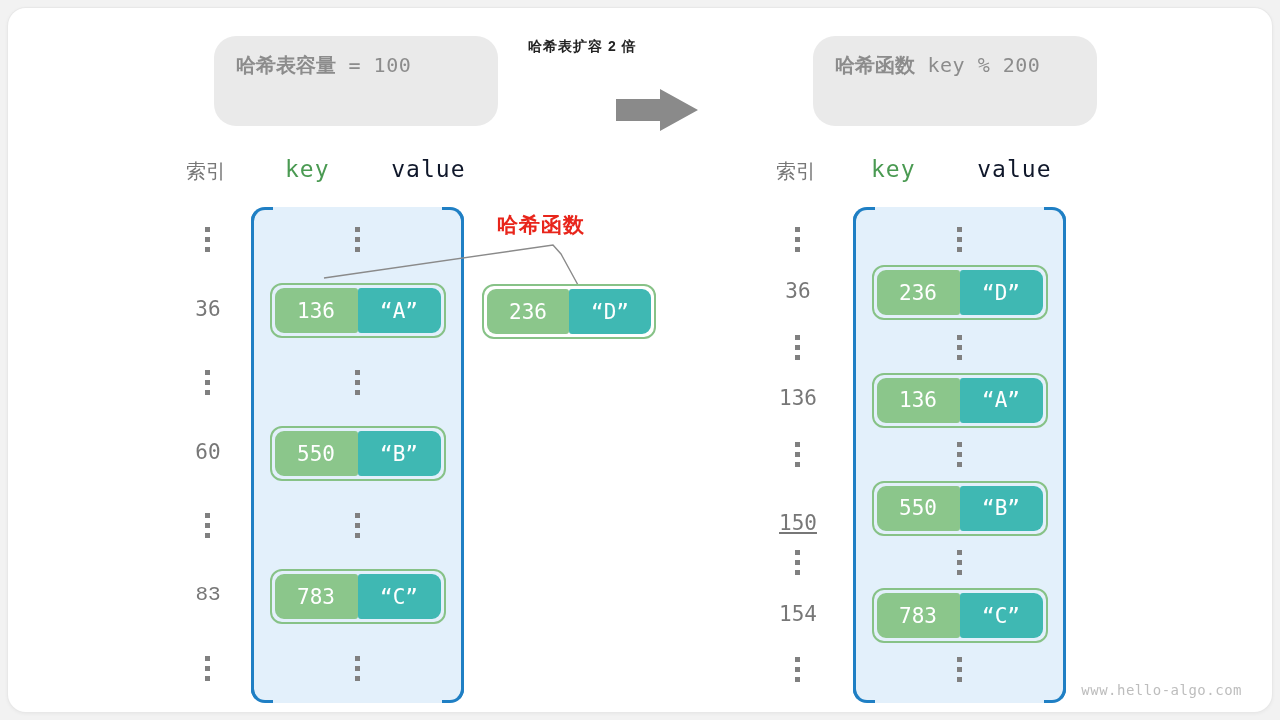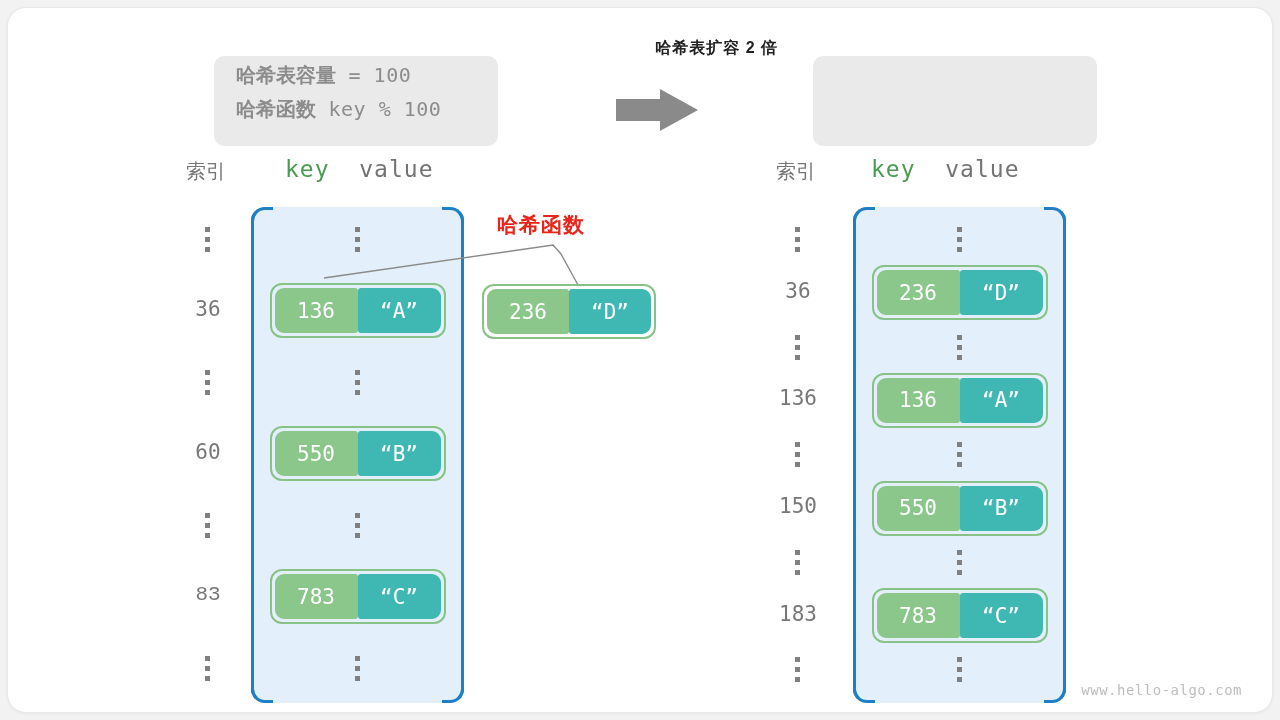--- a/index.html
+++ b/index.html
@@ -19,24 +19,23 @@
     width: 1264px; height: 704px;
     background: #ffffff;
     border-radius: 18px;
     box-shadow: 0 0 0 1px #e8e8e8, 0 1px 4px rgba(0,0,0,0.07);
   }
 
   
   .infobox {
     position: absolute;
     background: #eaeaea;
-    border-radius: 10px;
-    padding: 2px 22px 16px 22px;
-    box-sizing: border-box;
-    margin-top: 20px;
+    border-radius: 22px;
+    padding: 12px 22px 16px 22px;
+    box-sizing: border-box;
   }
   .infoline {
     font-family: "DejaVu Sans Mono", "Liberation Mono", monospace;
     font-size: 20px;
     color: #8c8c8c;
     letter-spacing: 0.5px;
     line-height: 34px;
     white-space: pre;
   }
   .infoline b {
@@ -44,22 +43,22 @@
     font-weight: bold;
     color: #8c8c8c;
     letter-spacing: 0px;
   }
 
   
   #caption {
     position: absolute;
     left: 520px; top: 30px;
     width: 250px;
-    text-align: right;
-    font-size: 16px;
+    text-align: left;
+    font-size: 14px;
     font-weight: bold;
     color: #222222;
     letter-spacing: 1px;
   }
   #arrow { position: absolute; left: 605px; top: 78px; }
 
   
   .hdr-index {
     position: absolute;
     font-size: 20px;
@@ -69,21 +68,21 @@
     width: 80px;
   }
   .hdr-kv {
     position: absolute;
     font-family: "DejaVu Sans Mono", "Liberation Mono", monospace;
     font-size: 23px;
     letter-spacing: 1px;
     white-space: pre;
   }
   .kw-key { color: #4a9a52; }
-  .kw-val { color: #737373; }
+  .kw-val { color: #0f172a; margin-left: 32px; }
 
   
   .tablebox {
     position: absolute;
     background: #e3f0fb;
     border-left: 3px solid #1f7fc4;
     border-right: 3px solid #1f7fc4;
     border-top: 3px solid transparent;
     border-bottom: 3px solid transparent;
     border-radius: 14px;
@@ -173,29 +172,29 @@
   }
 </style>
 </head>
 <body>
 
 <div id="stage">
   <div id="card">
 
     <div class="infobox" style="left:206px; top:28px; width:284px; height:90px;">
       <div class="infoline"><b>哈希表容量</b><span> = 100</span></div>
-      <div class="infoline"><b>哈希函数</b><span> key % 100</span></div>
     </div>
 
     <div id="caption">哈希表扩容 2 倍</div>
     <svg id="arrow" width="90" height="48" viewBox="0 0 90 48">
       <path d="M3 13 L47 13 L47 3 L85 24 L47 45 L47 35 L3 35 Z" fill="#8a8a8a"></path>
     </svg>
 
     <div class="infobox" style="left:805px; top:28px; width:284px; height:90px;">
+      <div class="infoline"><b>哈希函数</b><span> key % 200</span></div>
     </div>
 
     <div class="hdr-index" style="left:158px; top:150px;">索引</div>
     <div class="hdr-kv" style="left:277px; top:148px;"><span class="kw-key">key</span><span>  </span><span class="kw-val">value</span></div>
 
     <div class="hdr-index" style="left:748px; top:150px;">索引</div>
     <div class="hdr-kv" style="left:863px; top:148px;"><span class="kw-key">key</span><span>  </span><span class="kw-val">value</span></div>
 
     <div class="tablebox" style="left:243px; top:199px; width:213px; height:496px;">
       <div class="bracket-stub stub-tl" style="left:-3px; top:-3px;"></div>
@@ -301,36 +300,36 @@
         <div class="dots" style="left: 787px; top: 434.2px;">
           <i></i>
           <i></i>
           <i></i>
         </div>
         <div class="dots" style="left: 948.5px; top: 434.2px;">
           <i></i>
           <i></i>
           <i></i>
         </div>
-        <div class="idx-label" style="left: 745px; top: 486px;">150</div>
+        <div class="idx-label" style="left: 745px; top: 503px; text-decoration: underline;">150</div>
         <div class="pair" style="left: 863.5px; top: 472.5px; width: 176px; height: 55px;">
           <div class="k" style="width: 50%;">550</div>
           <div class="v" style="width: 50%;">“B”</div>
         </div>
         <div class="dots" style="left: 787px; top: 541.8px;">
           <i></i>
           <i></i>
           <i></i>
         </div>
         <div class="dots" style="left: 948.5px; top: 541.8px;">
           <i></i>
           <i></i>
           <i></i>
         </div>
-        <div class="idx-label" style="left: 745px; top: 593.6px;">183</div>
+        <div class="idx-label" style="left: 745px; top: 593.6px;">154</div>
         <div class="pair" style="left: 863.5px; top: 580.1px; width: 176px; height: 55px;">
           <div class="k" style="width: 50%;">783</div>
           <div class="v" style="width: 50%;">“C”</div>
         </div>
         <div class="dots" style="left: 787px; top: 649.4px;">
           <i></i>
           <i></i>
           <i></i>
         </div>
         <div class="dots" style="left: 948.5px; top: 649.4px;">

